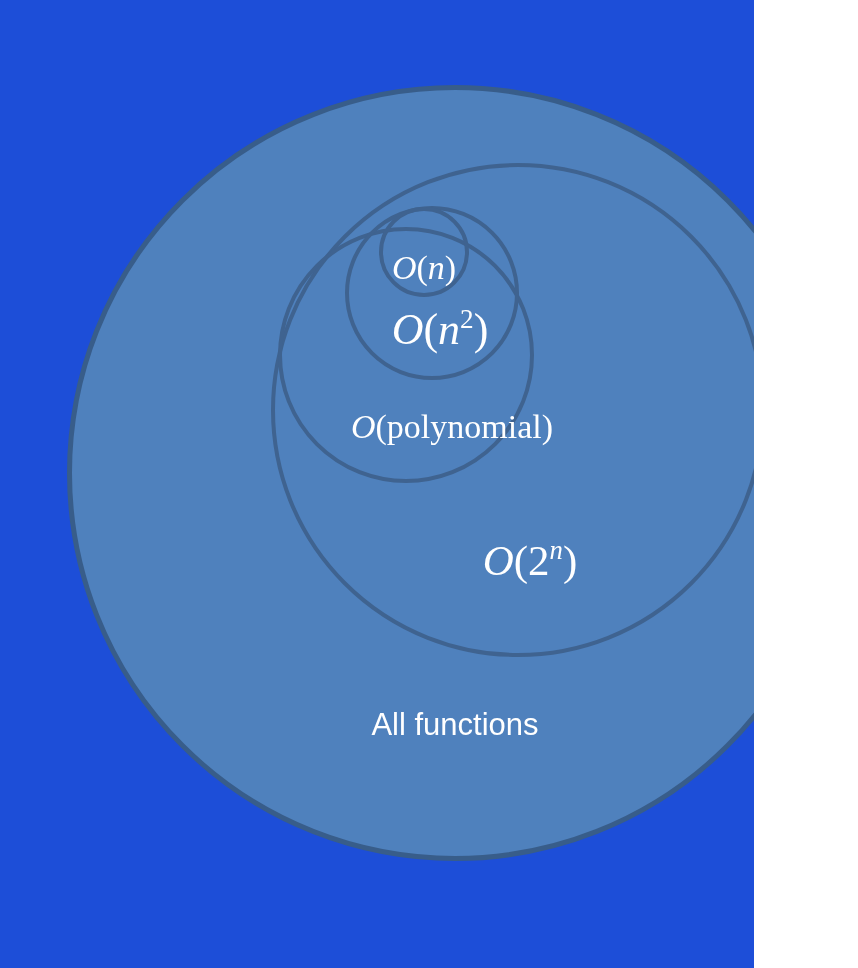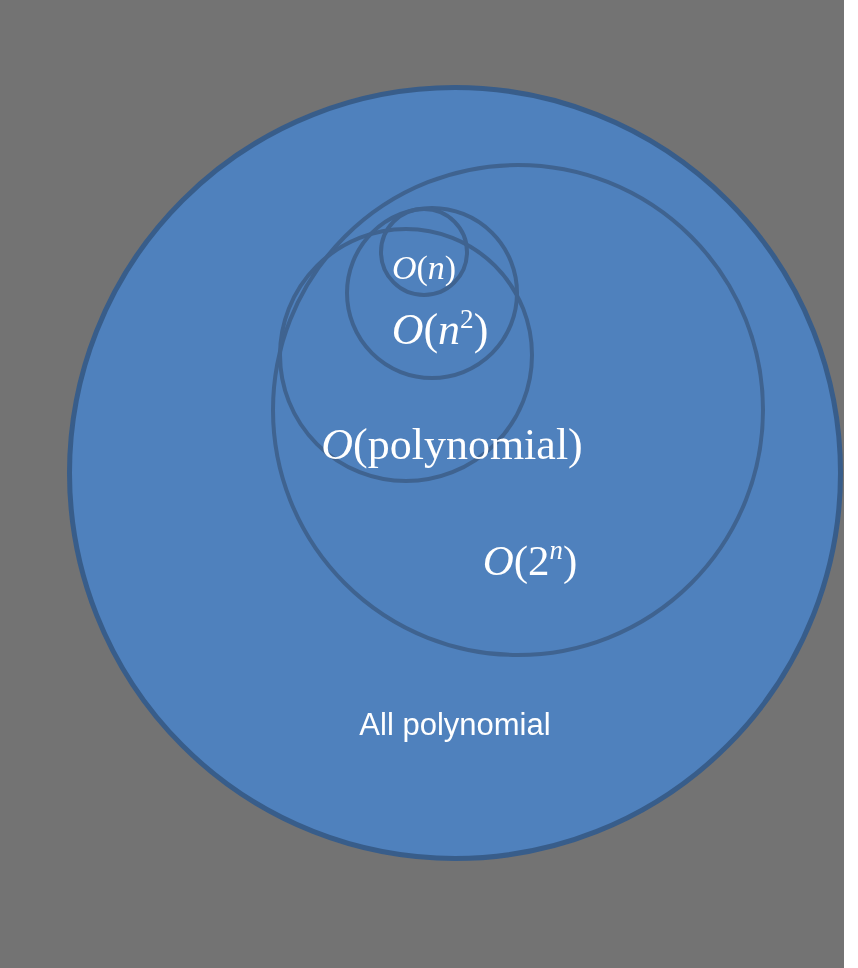--- a/index.html
+++ b/index.html
@@ -6,23 +6,23 @@
   html, body {
     margin: 0;
     padding: 0;
     background: #ffffff;
   }
   body {
     font-family: "Liberation Sans", sans-serif;
   }
   #canvas {
     position: relative;
-    width: 844px;
+    width: 754px;
     height: 968px;
-    background: #737373;
+    background: #1d4ed8;
     overflow: hidden;
   }
   #venn-svg {
     position: absolute;
     left: 0;
     top: 0;
     width: 858px;
     height: 968px;
     display: block;
   }
@@ -55,21 +55,21 @@
     font-size: 0.62em;
     vertical-align: super;
     line-height: 0;
   }
   .label-sans {
     font-family: "Liberation Sans", sans-serif;
     font-weight: 400;
   }
   #label-o-n      { left: 424px; top: 268px; font-size: 34px; }
   #label-o-n2     { left: 440px; top: 330px; font-size: 44px; }
-  #label-o-poly   { left: 452px; top: 445px; font-size: 44px; }
+  #label-o-poly   { left: 452px; top: 427px; font-size: 34px; }
   #label-o-2n     { left: 530px; top: 560px; font-size: 43px; }
   #label-all-fn   { left: 455px; top: 724px; font-size: 31px; }
 </style>
 </head>
 <body>
 
 <div id="canvas">
 
   <svg id="venn-svg" viewBox="0 0 858 968">
 
@@ -93,15 +93,15 @@
   </div>
 
   <div class="label label-math" id="label-o-poly">
     <span class="bigO">O</span><span class="roman">(</span><span class="roman">polynomial</span><span class="roman">)</span>
   </div>
 
   <div class="label label-math" id="label-o-2n">
     <span class="bigO">O</span><span class="roman">(</span><span class="roman">2</span><sup class="var">n</sup><span class="roman">)</span>
   </div>
 
-  <div class="label label-sans" id="label-all-fn">All polynomial</div>
+  <div class="label label-sans" id="label-all-fn">All functions</div>
 
 </div>
 
 </body></html>

